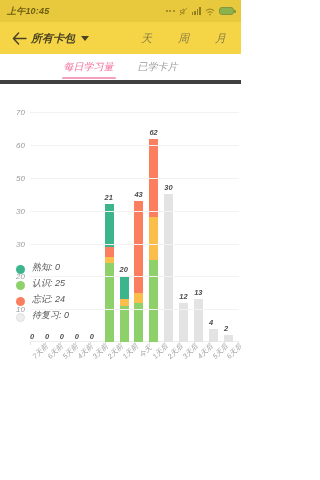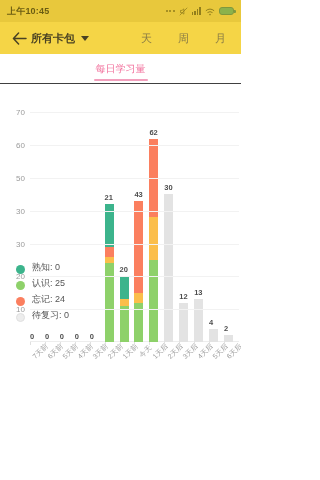--- a/index.html
+++ b/index.html
@@ -2,21 +2,21 @@
 <html><head>
 <meta charset="utf-8">
 <style>
   * { box-sizing: border-box; margin: 0; padding: 0; }
   html, body {
     width: 241px; height: 480px;
     background: #ffffff;
     font-family: "Liberation Sans", "DejaVu Sans", sans-serif;
     overflow: hidden;
   }
-  .phone { position: relative; width: 241px; height: 336px; background:#f0abfc; }
+  .phone { position: relative; width: 241px; height: 336px; background:#f0abfc;font-style:italic; }
 
   
   .statusbar {
     height: 22px; background: #e8c83c;
     display: flex; align-items: center; justify-content: space-between;
     padding: 0 7px;
   }
   .status-time { font-size: 9px; color: #6b5d12; letter-spacing: .2px; font-weight: 600; }
   .status-icons { display: flex; align-items: center; gap: 4px; }
   .si { display: block; opacity: .62; }
@@ -36,21 +36,21 @@
   }
   .back-arrow { width: 20px; height: 20px; display:flex; align-items:center; justify-content:center; cursor:pointer; }
   .pack-select { display:flex; align-items:center; gap:6px; margin-left: 2px; cursor:pointer; }
   .pack-label { font-size: 11px; color:#4a4223; font-weight: 700; }
   .chev { width:0;height:0;border-left:4px solid transparent;border-right:4px solid transparent;border-top:5px solid #4a4223; }
   .range-tabs { margin-left:auto; display:flex; align-items:center; gap: 26px; padding-right: 6px; }
   .range-tab { font-size: 11px; color:#8a7c46; cursor:pointer; }
 
   
   .tabs { height: 30px; display:flex; align-items:center; justify-content:center; gap: 24px; background:#fff;
-          border-bottom: 1px solid #404040; }
+          border-bottom: 4px solid #404040; }
   .tab { font-size: 10px; color:#9a9a9a; position:relative; height:30px; display:flex; align-items:center; cursor:pointer; }
   .tab.active { color:#f2709c; }
   .tab.active:after {
     content:""; position:absolute; left:-2px; right:-2px; bottom:3px; height:2px;
     background:#f2a0bd; border-radius:2px;
   }
 
   
   .chart-wrap { position: relative; width: 241px; height: 300px; background:#fff; }
   .plot {
@@ -129,20 +129,21 @@
     </span>
     <span class="range-tabs">
       <span class="range-tab">天</span>
       <span class="range-tab">周</span>
       <span class="range-tab">月</span>
     </span>
   </div>
 
   <div class="tabs">
     <span class="tab active">每日学习量</span>
+    <span class="tab">已学卡片</span>
   </div>
 
   <div class="chart-wrap">
     <div class="plot" id="plot">
       <div class="axis-base"></div>
       <div class="bars" id="bars">
           <div class="bar-col">
             <div class="bar-stack">
               <span class="bar-value" style="bottom: 0px; margin-bottom: 1px;">0</span>
             </div>

